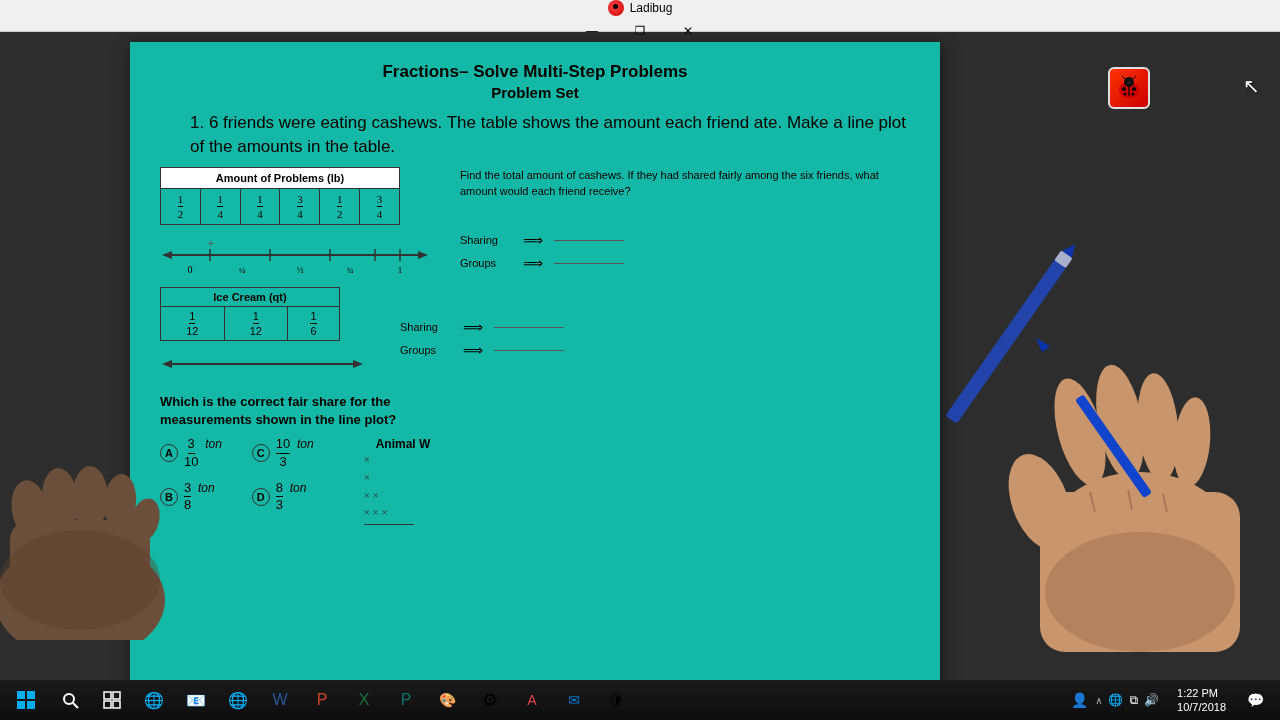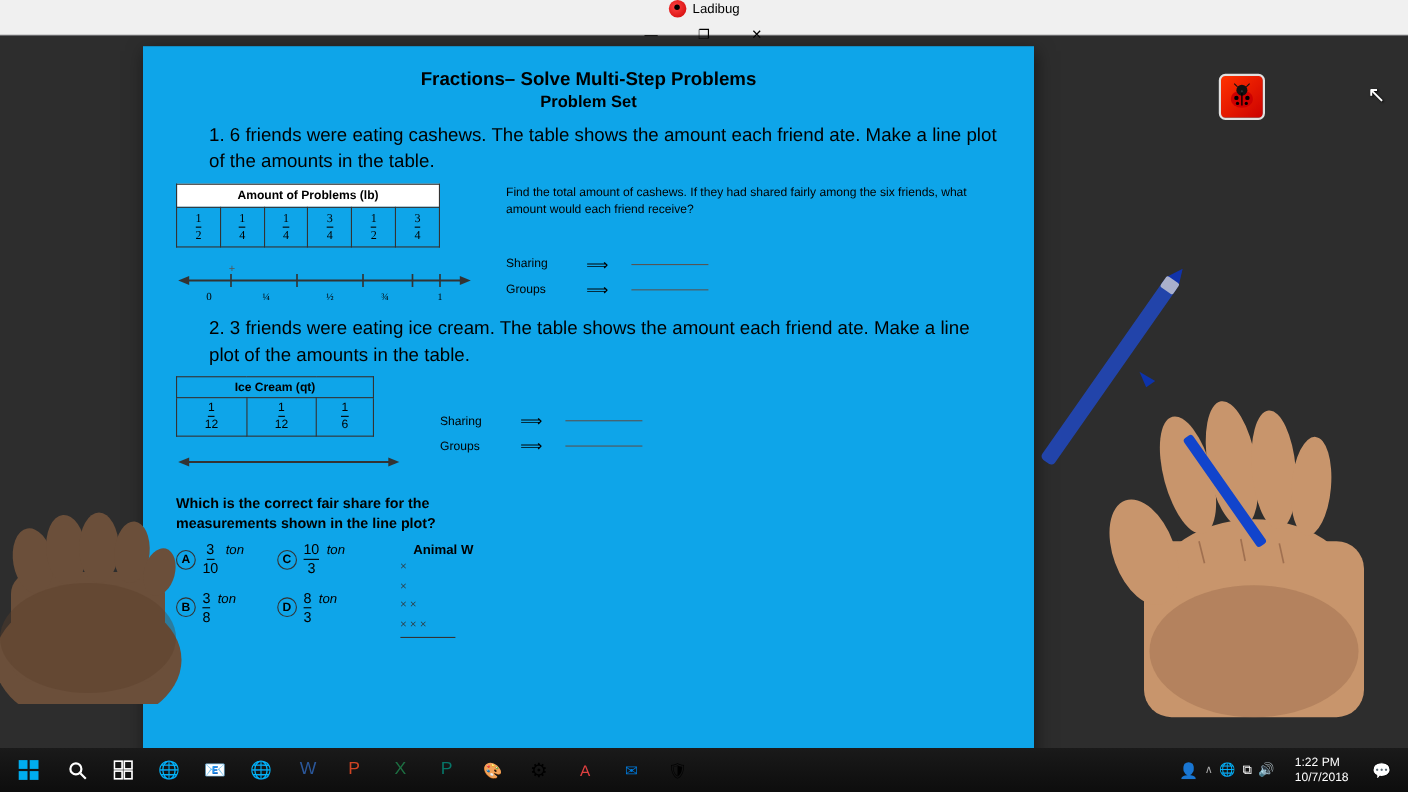--- a/index.html
+++ b/index.html
@@ -68,21 +68,21 @@
       overflow: hidden;
     }
 
     
     .document {
       position: absolute;
       top: 10px;
       left: 130px;
       width: 810px;
       height: 650px;
-      background: #0ea5e9;
+      background: #14b8a6;
       box-shadow: 2px 4px 15px rgba(0,0,0,0.5);
     }
 
     .doc-content {
       padding: 20px 30px;
       font-size: 12px;
     }
 
     .doc-title {
       text-align: center;
@@ -329,21 +329,21 @@
       border: 1.5px solid #333;
       padding: 3px 10px;
       text-align: center;
     }
     .ice-cream-table th { font-weight: bold; }
 
     
     .sg-line {
       display: flex;
       align-items: center;
-      gap: 16px;
+      gap: 6px;
       font-size: 11px;
       margin: 2px 0;
       font-family: Arial;
     }
 
     .sg-label {
       width: 55px;
     }
 
     .sg-arrow {
@@ -455,21 +455,20 @@
             </div>
             <div class="sg-line">
               <span class="sg-label">Groups</span>
               <span class="sg-arrow">⟹</span>
               <span class="sg-answer-line"></span>
             </div>
           </div>
         </div>
       </div>
 
-      <div class="problem-text">2.  3 friends were eating ice cream. The table shows the amount each friend ate. Make a line plot of the amounts in the table.</div>
 
       <div class="problem-row">
         <div>
           <table class="ice-cream-table">
             <tbody>
                 <tr>
               <th colspan="3">Ice Cream (qt)</th>
             </tr>
             <tr>
               <td><span class="fraction">

